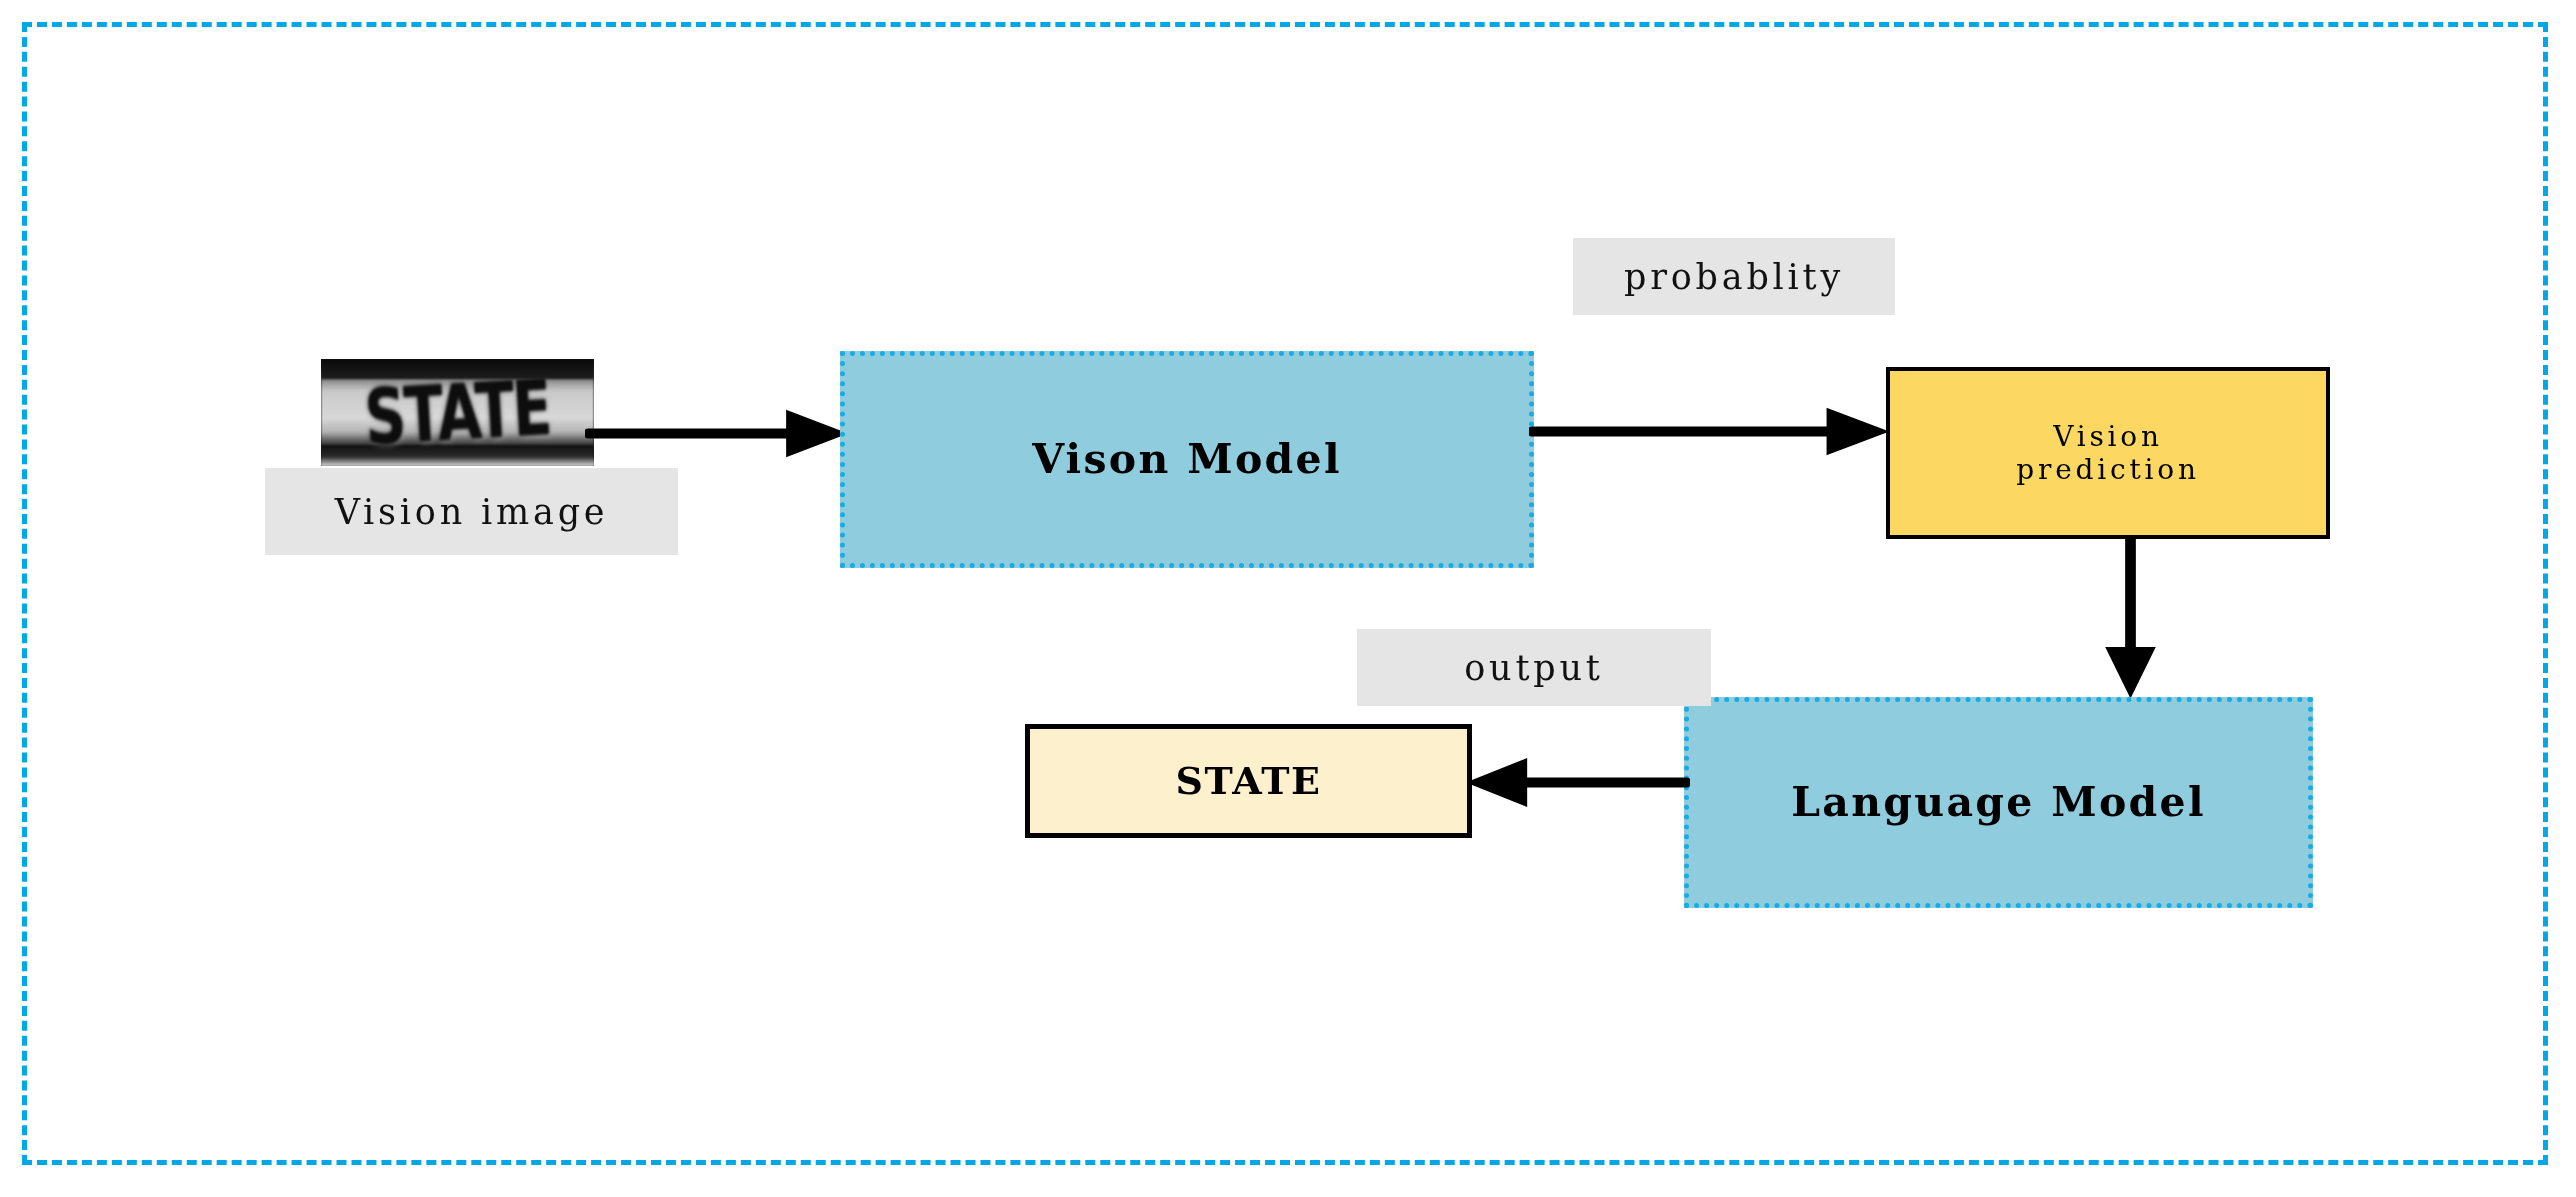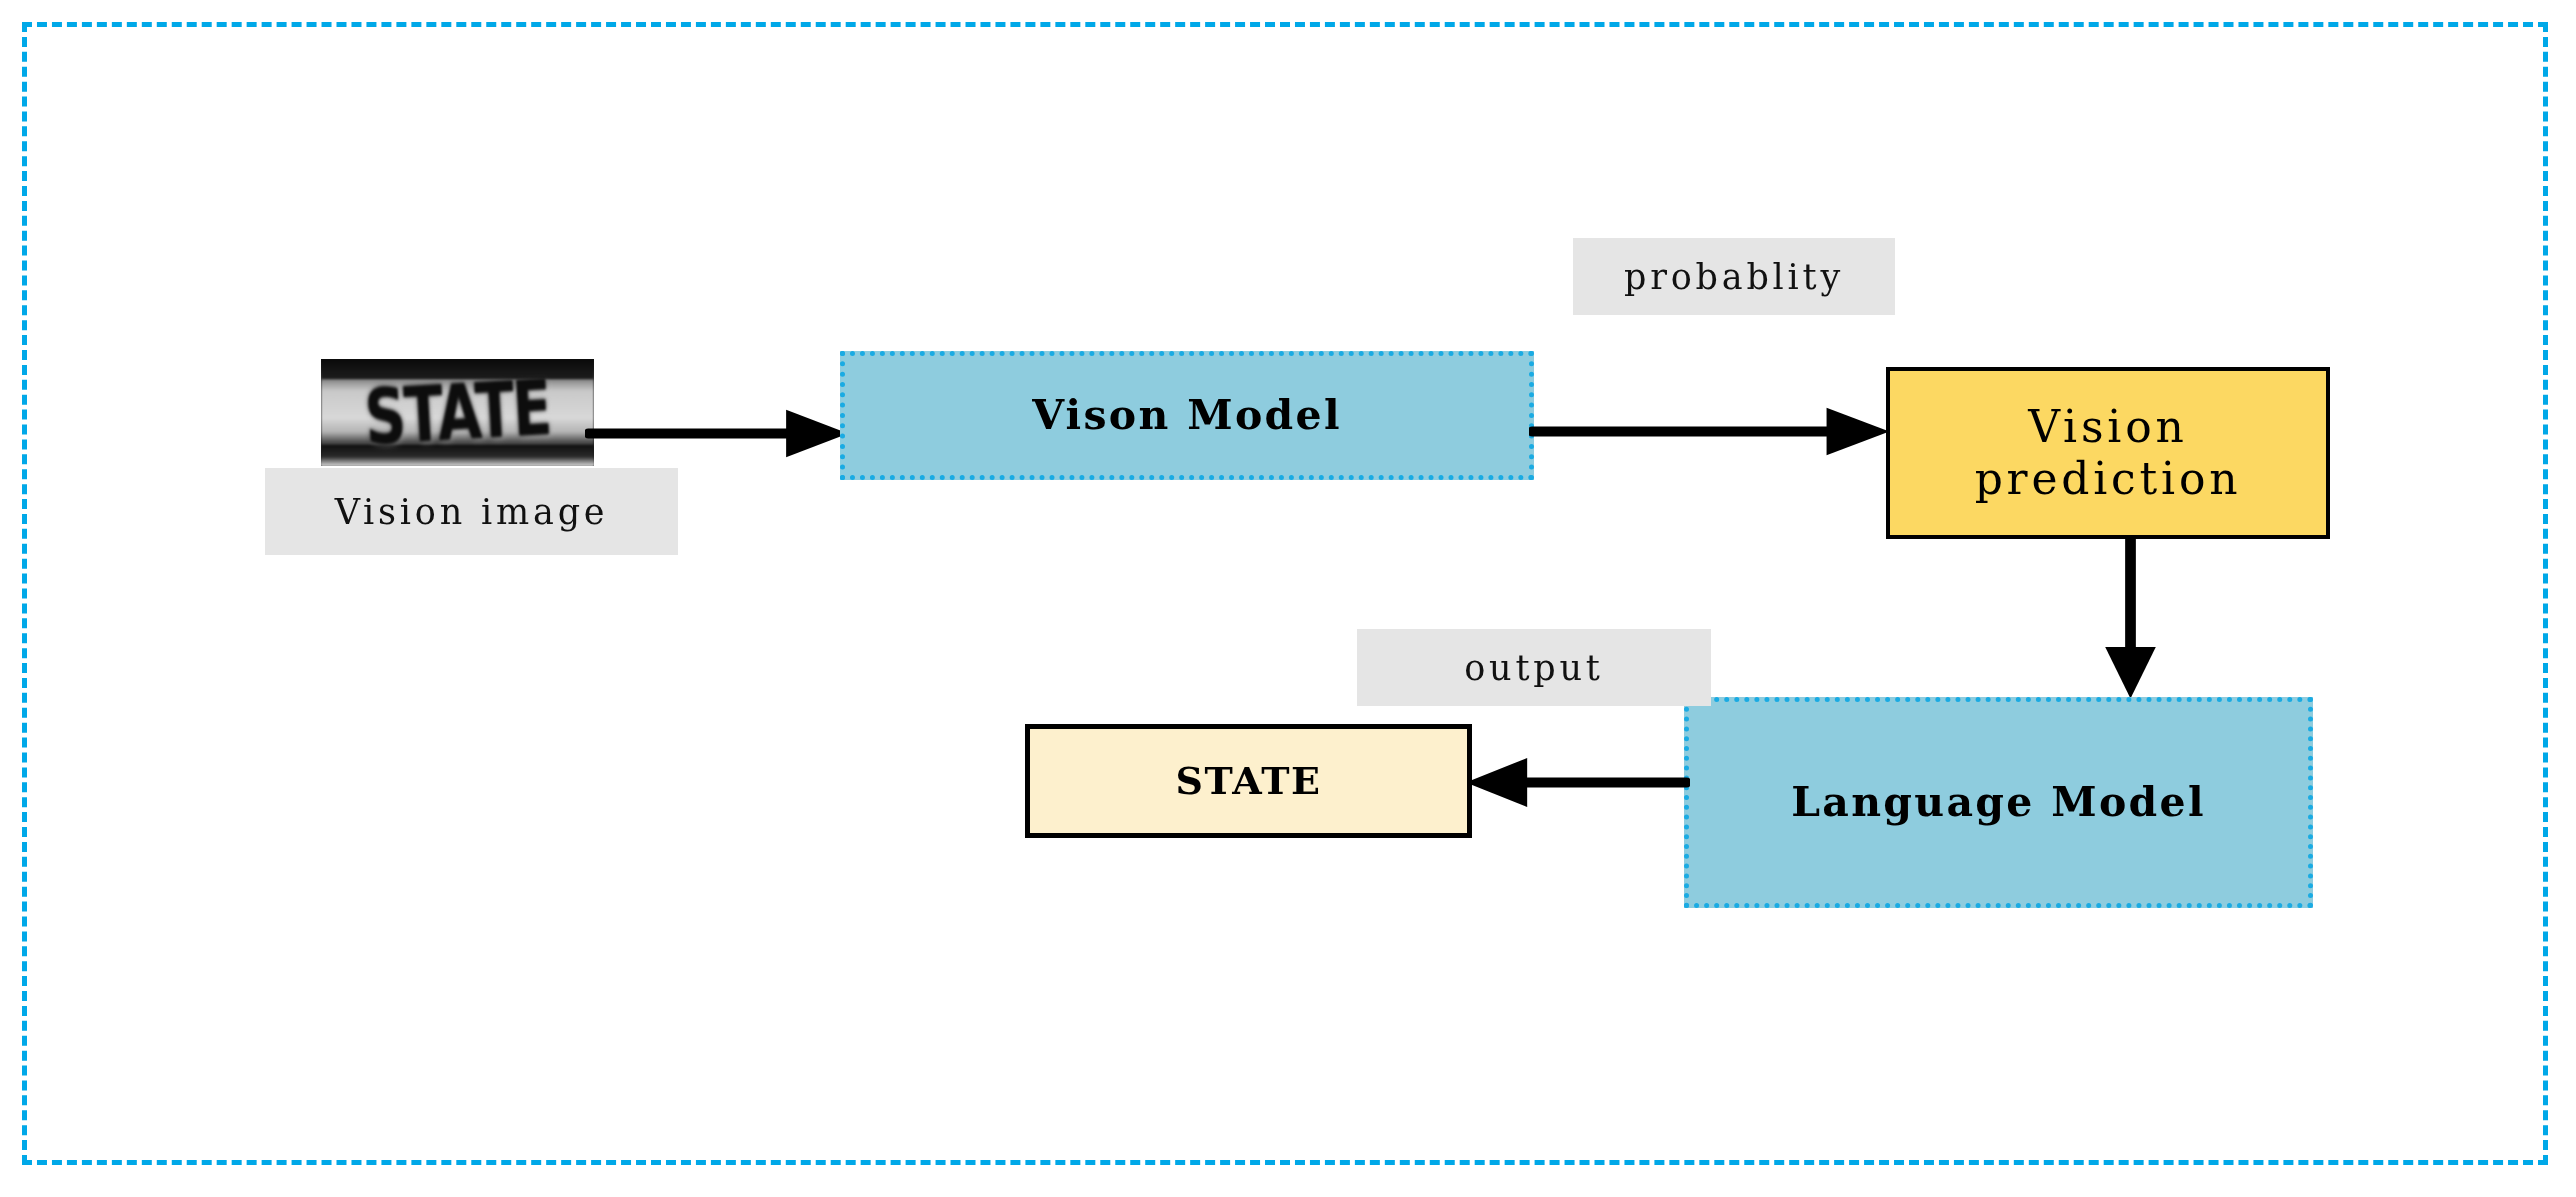--- a/index.html
+++ b/index.html
@@ -57,21 +57,21 @@
   }
 
   
   .pred-box {
     background: #fcd862;
     border: 4.6px solid #000000;
   }
   .pred-box .node-label {
     font-family: "DejaVu Serif", serif;
     font-weight: normal;
-    font-size: 44px;
+    font-size: 28px;
     letter-spacing: 3.8px;
     color: #000000;
   }
 
   
   .out-box {
     background: #fdf0cd;
     border: 5.4px solid #000000;
   }
   .out-box .node-label {
@@ -177,21 +177,21 @@
     <span class="caption-text">Vision image</span>
   </div>
 
   <div class="arrow" style="left:585px; top:399px; width:265px; height:69px;">
     <svg width="265" height="69" viewBox="0 0 345 90">
       <line x1="4" y1="45" x2="272" y2="45" stroke="#000000" stroke-width="13" stroke-linecap="round"></line>
       <polygon points="262,14 343,45 262,76" fill="#000000"></polygon>
     </svg>
   </div>
 
-  <div class="node model-box" style="left:840px; top:351px; width:694px; height:129px;">
+  <div class="node model-box" style="left:840px; top:351px; width:694px; height:217px;">
     <span class="node-label">Vison  Model</span>
   </div>
 
   <div class="caption-chip" style="left:1573px; top:238px; width:322px; height:77px;">
     <span class="caption-text">probablity</span>
   </div>
 
   <div class="arrow" style="left:1529px; top:397px; width:362px; height:69px;">
     <svg width="362" height="69" viewBox="0 0 472 90">
       <line x1="4" y1="45" x2="398" y2="45" stroke="#000000" stroke-width="13" stroke-linecap="round"></line>

